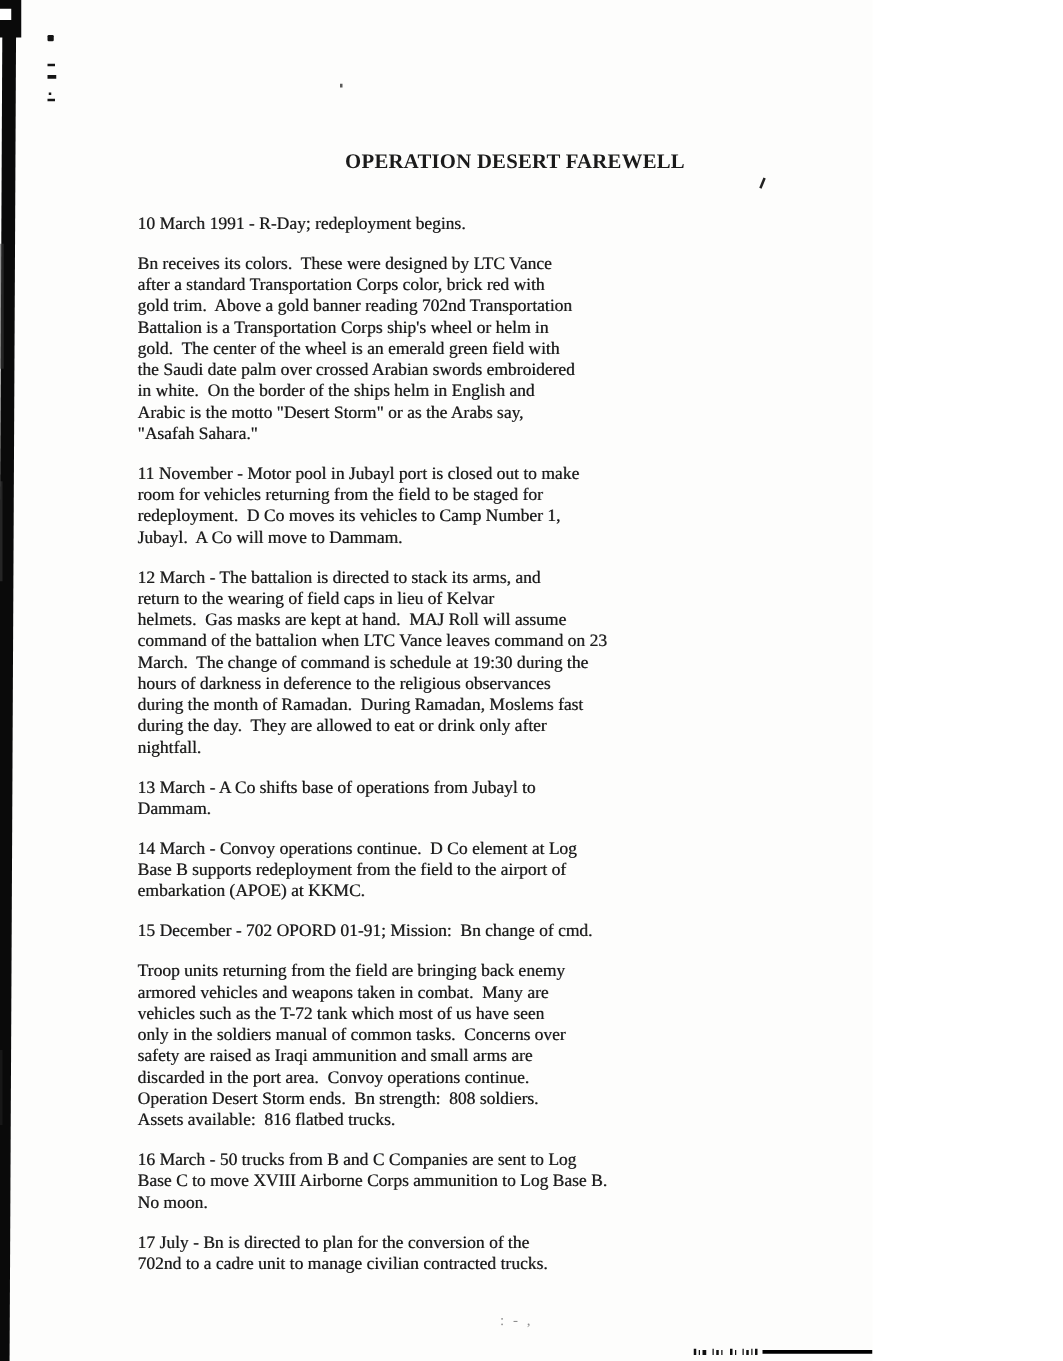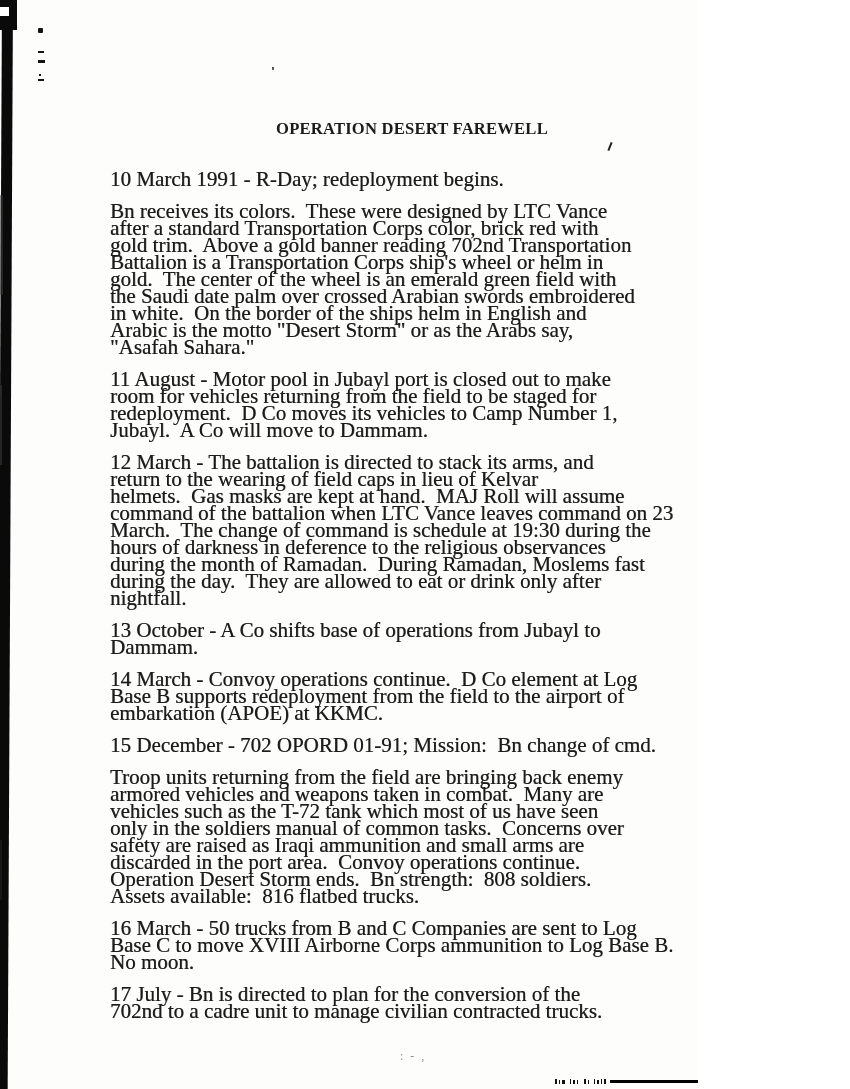--- a/index.html
+++ b/index.html
@@ -50,21 +50,21 @@
     font-size: 16.6px;
     line-height: 17px;
     font-weight: bold;
     letter-spacing: 0.2px;
     white-space: pre;
   }
   .content {
     position: absolute;
     left: 110px; top: 171px;
     width: 660px;
-    font-size: 21px;
+    font-size: 14px;
     line-height: 17px;
   }
   .para {
     margin: 0 0 15px 0;
     white-space: pre-wrap;
     text-shadow: 0.4px 0 0 rgba(10,10,10,0.6);
   }
 
   
   .speck { position: absolute; background: #141414; }
@@ -135,34 +135,34 @@
     <div class="para">10 March 1991 - R-Day; redeployment begins.</div>
     <div class="para">Bn receives its colors.  These were designed by LTC Vance
 after a standard Transportation Corps color, brick red with
 gold trim.  Above a gold banner reading 702nd Transportation
 Battalion is a Transportation Corps ship's wheel or helm in
 gold.  The center of the wheel is an emerald green field with
 the Saudi date palm over crossed Arabian swords embroidered
 in white.  On the border of the ships helm in English and
 Arabic is the motto "Desert Storm" or as the Arabs say,
 "Asafah Sahara."</div>
-    <div class="para">11 August - Motor pool in Jubayl port is closed out to make
+    <div class="para">11 November - Motor pool in Jubayl port is closed out to make
 room for vehicles returning from the field to be staged for
 redeployment.  D Co moves its vehicles to Camp Number 1,
 Jubayl.  A Co will move to Dammam.</div>
     <div class="para">12 March - The battalion is directed to stack its arms, and
 return to the wearing of field caps in lieu of Kelvar
 helmets.  Gas masks are kept at hand.  MAJ Roll will assume
 command of the battalion when LTC Vance leaves command on 23
 March.  The change of command is schedule at 19:30 during the
 hours of darkness in deference to the religious observances
 during the month of Ramadan.  During Ramadan, Moslems fast
 during the day.  They are allowed to eat or drink only after
 nightfall.</div>
-    <div class="para">13 October - A Co shifts base of operations from Jubayl to
+    <div class="para">13 March - A Co shifts base of operations from Jubayl to
 Dammam.</div>
     <div class="para">14 March - Convoy operations continue.  D Co element at Log
 Base B supports redeployment from the field to the airport of
 embarkation (APOE) at KKMC.</div>
     <div class="para">15 December - 702 OPORD 01-91; Mission:  Bn change of cmd.</div>
     <div class="para">Troop units returning from the field are bringing back enemy
 armored vehicles and weapons taken in combat.  Many are
 vehicles such as the T-72 tank which most of us have seen
 only in the soldiers manual of common tasks.  Concerns over
 safety are raised as Iraqi ammunition and small arms are

